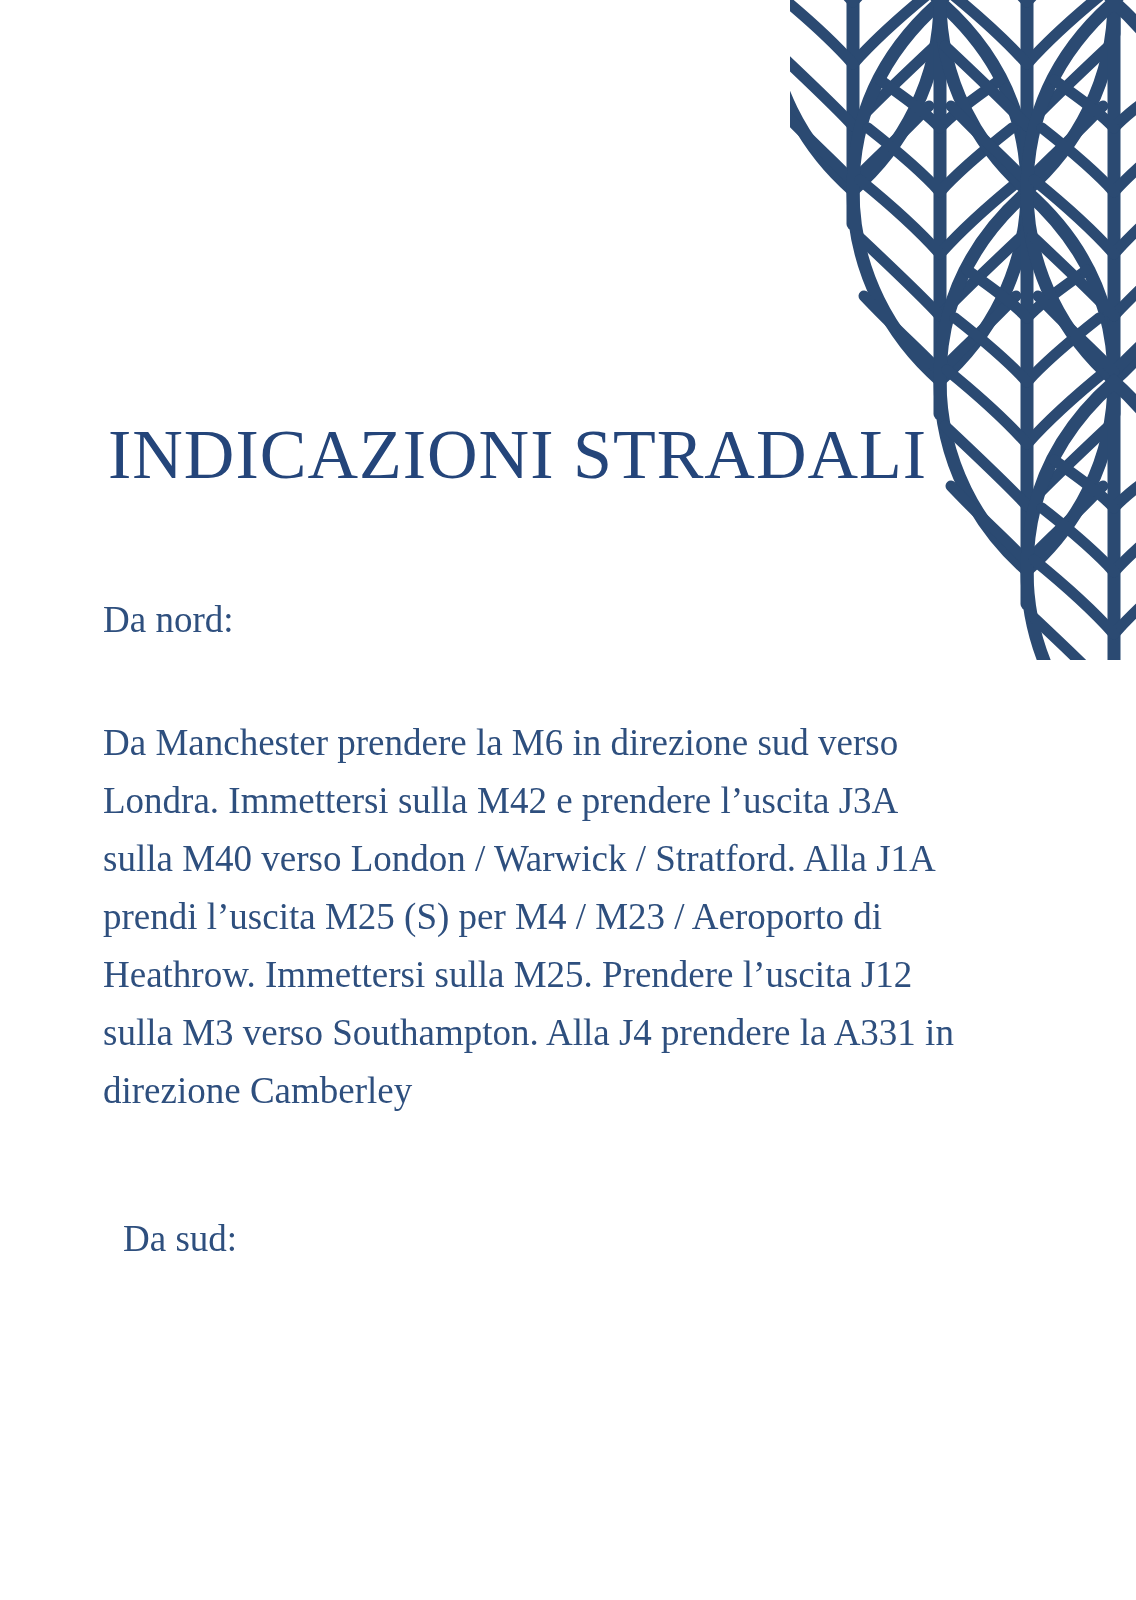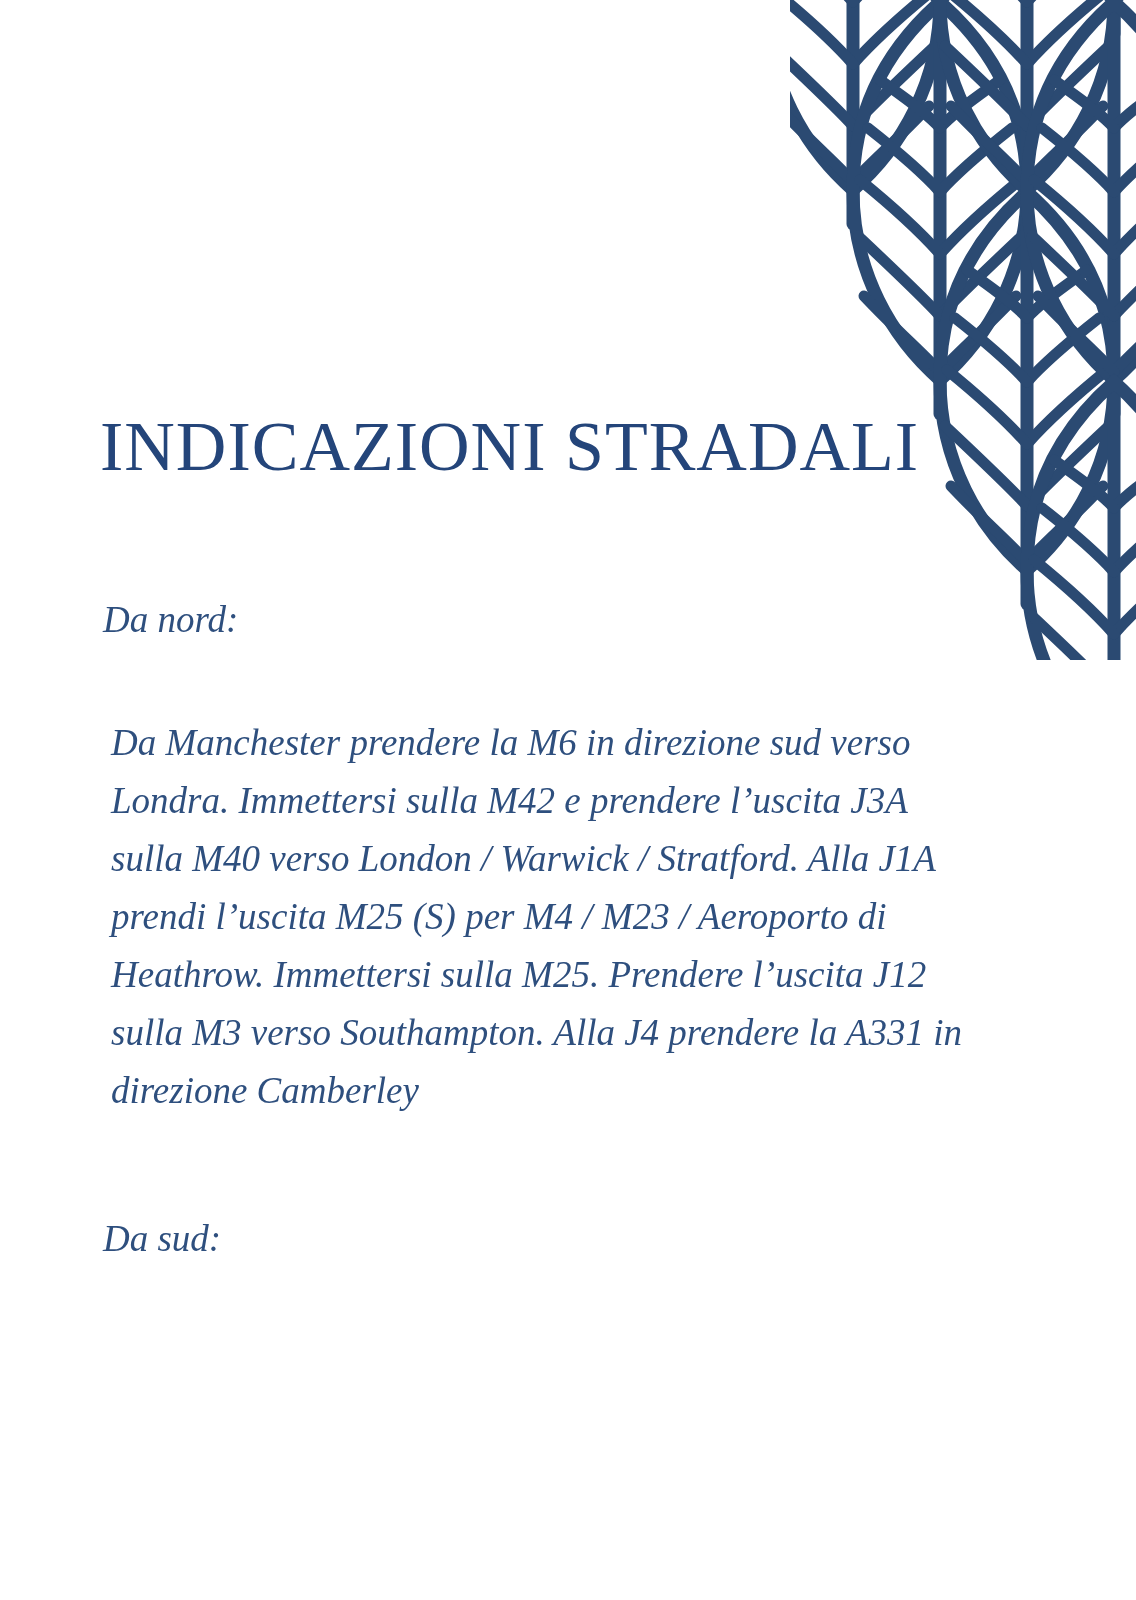--- a/index.html
+++ b/index.html
@@ -43,35 +43,32 @@
     line-height:70px;
     letter-spacing:1px;
     color:var(--title-color);
     white-space:nowrap;
   }
   .section-heading{
     position:absolute;
     left:103px;
     font-size:37px;
     line-height:44px;
-    font-style:italic;
     color:var(--body-color);
   }
   .heading-nord{top:598px;}
-  .heading-sud{top:1217px;}
+  .heading-sud{top:1217px;margin-left:20px;}
   .directions-paragraph{
     position:absolute;
     left:103px;
     width:960px;
     font-size:37px;
     line-height:58px;
-    font-style:italic;
     color:var(--body-color);
     white-space:pre-line;
-    margin-left:8px;
   }
   .paragraph-nord{top:714px;}
   .paragraph-sud{top:1326px;}
 </style>
 </head>
 <body>
 
 <div class="page">
 
   <div class="leaf-decoration">
@@ -105,21 +102,21 @@
 
       <use href="#leaf" x="237" y="-190"></use>
       <use href="#leaf" x="237" y="190"></use>
 
       <use href="#leaf" x="324" y="-380"></use>
       <use href="#leaf" x="324" y="0"></use>
       <use href="#leaf" x="324" y="380"></use>
     </svg>
   </div>
 
-  <h1 class="page-title" style="margin:0;font-weight:normal;text-align:right;">INDICAZIONI STRADALI</h1>
+  <h1 class="page-title" style="margin:8px;font-weight:normal;text-align:right;">INDICAZIONI STRADALI</h1>
 
   <div class="section-heading heading-nord">Da nord:</div>
   <div class="directions-paragraph paragraph-nord">Da Manchester prendere la M6 in direzione sud verso
 Londra. Immettersi sulla M42 e prendere l’uscita J3A
 sulla M40 verso London / Warwick / Stratford. Alla J1A
 prendi l’uscita M25 (S) per M4 / M23 / Aeroporto di
 Heathrow. Immettersi sulla M25. Prendere l’uscita J12
 sulla M3 verso Southampton. Alla J4 prendere la A331 in
 direzione Camberley</div>
 

